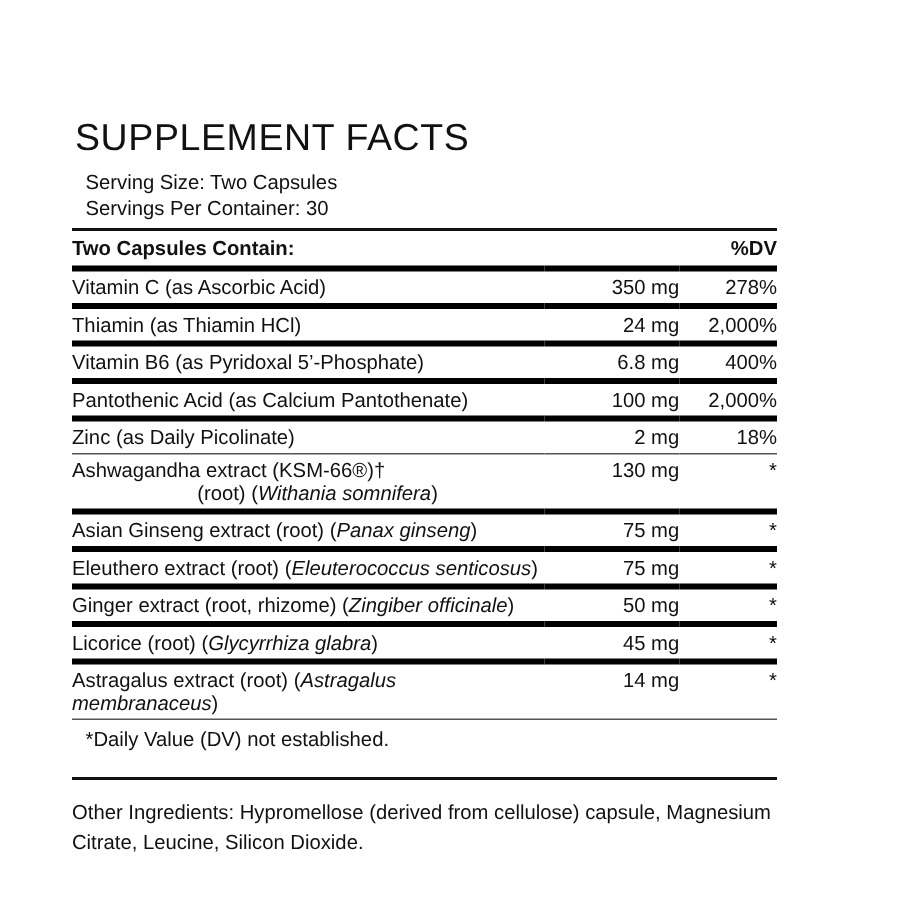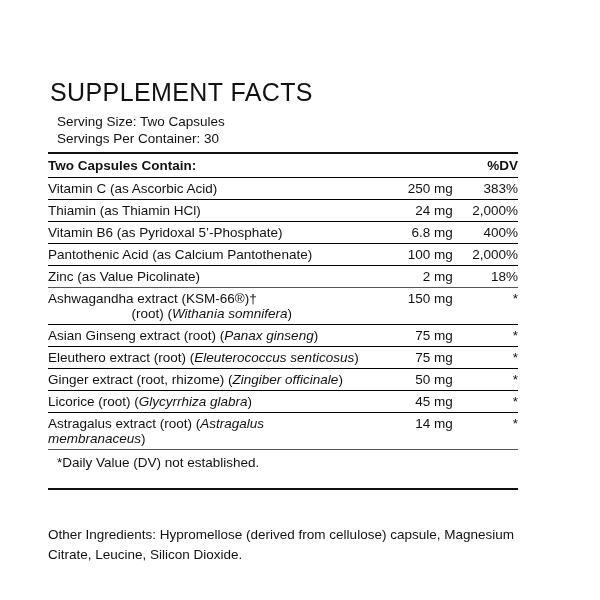--- a/index.html
+++ b/index.html
@@ -63,42 +63,42 @@
     width: 62px;
     padding-right: 6px;
     white-space: nowrap;
   }
   tr.hdr td {
     font-weight: bold;
     padding-top: 4px;
     padding-bottom: 4px;
   }
   tr.sep td {
-    border-top: 1px solid #000000;
+    border-top: 4px solid #000000;
   }
   tr.group-top td {
     border-top: 1.6px solid #555;
     margin-top: 20px;
   }
   .italic { font-style: italic; }
   .sub {
     display: block;
     padding-left: 12px;
     text-align: center;
   }
   .star {
     font-size: 13.5px;
   }
   .footnote {
     font-size: 13.5px;
     padding: 5px 0 18px 9px;
     color: #111;
   }
   .other {
-    margin-top: 35px;
+    margin-top: 12px;
     font-size: 13.5px;
     line-height: 20px;
     color: #111;
     width: 468px;
   }
   .bottom-rule {
     border-top: 2.2px solid #111;
   }
 </style>
 </head>
@@ -116,50 +116,50 @@
   <table class="facts">
     <tbody>
       <tr class="hdr">
         <td class="name">Two Capsules Contain:</td>
         <td class="amount"></td>
         <td class="dv">%DV</td>
       </tr>
 
       <tr class="sep">
         <td class="name">Vitamin C (as Ascorbic Acid)</td>
-        <td class="amount">250 mg</td>
-        <td class="dv">383%</td>
+        <td class="amount">350 mg</td>
+        <td class="dv">278%</td>
       </tr>
       <tr class="sep">
         <td class="name">Thiamin (as Thiamin HCl)</td>
         <td class="amount">24 mg</td>
         <td class="dv">2,000%</td>
       </tr>
       <tr class="sep">
         <td class="name">Vitamin B6 (as Pyridoxal 5’-Phosphate)</td>
         <td class="amount">6.8 mg</td>
         <td class="dv">400%</td>
       </tr>
       <tr class="sep">
         <td class="name">Pantothenic Acid (as Calcium Pantothenate)</td>
         <td class="amount">100 mg</td>
         <td class="dv">2,000%</td>
       </tr>
       <tr class="sep">
-        <td class="name">Zinc (as Value Picolinate)</td>
+        <td class="name">Zinc (as Daily Picolinate)</td>
         <td class="amount">2 mg</td>
         <td class="dv">18%</td>
       </tr>
 
       <tr class="group-top">
         <td class="name">
           <span>Ashwagandha extract (KSM-66®)†</span>
           <span class="sub"><span>(root) (</span><span class="italic">Withania somnifera</span><span>)</span></span>
         </td>
-        <td class="amount">150 mg</td>
+        <td class="amount">130 mg</td>
         <td class="dv star">*</td>
       </tr>
 
       <tr class="sep">
         <td class="name"><span>Asian Ginseng extract (root) (</span><span class="italic">Panax ginseng</span><span>)</span></td>
         <td class="amount">75 mg</td>
         <td class="dv star">*</td>
       </tr>
       <tr class="sep">
         <td class="name"><span>Eleuthero extract (root) (</span><span class="italic">Eleuterococcus senticosus</span><span>)</span></td>

